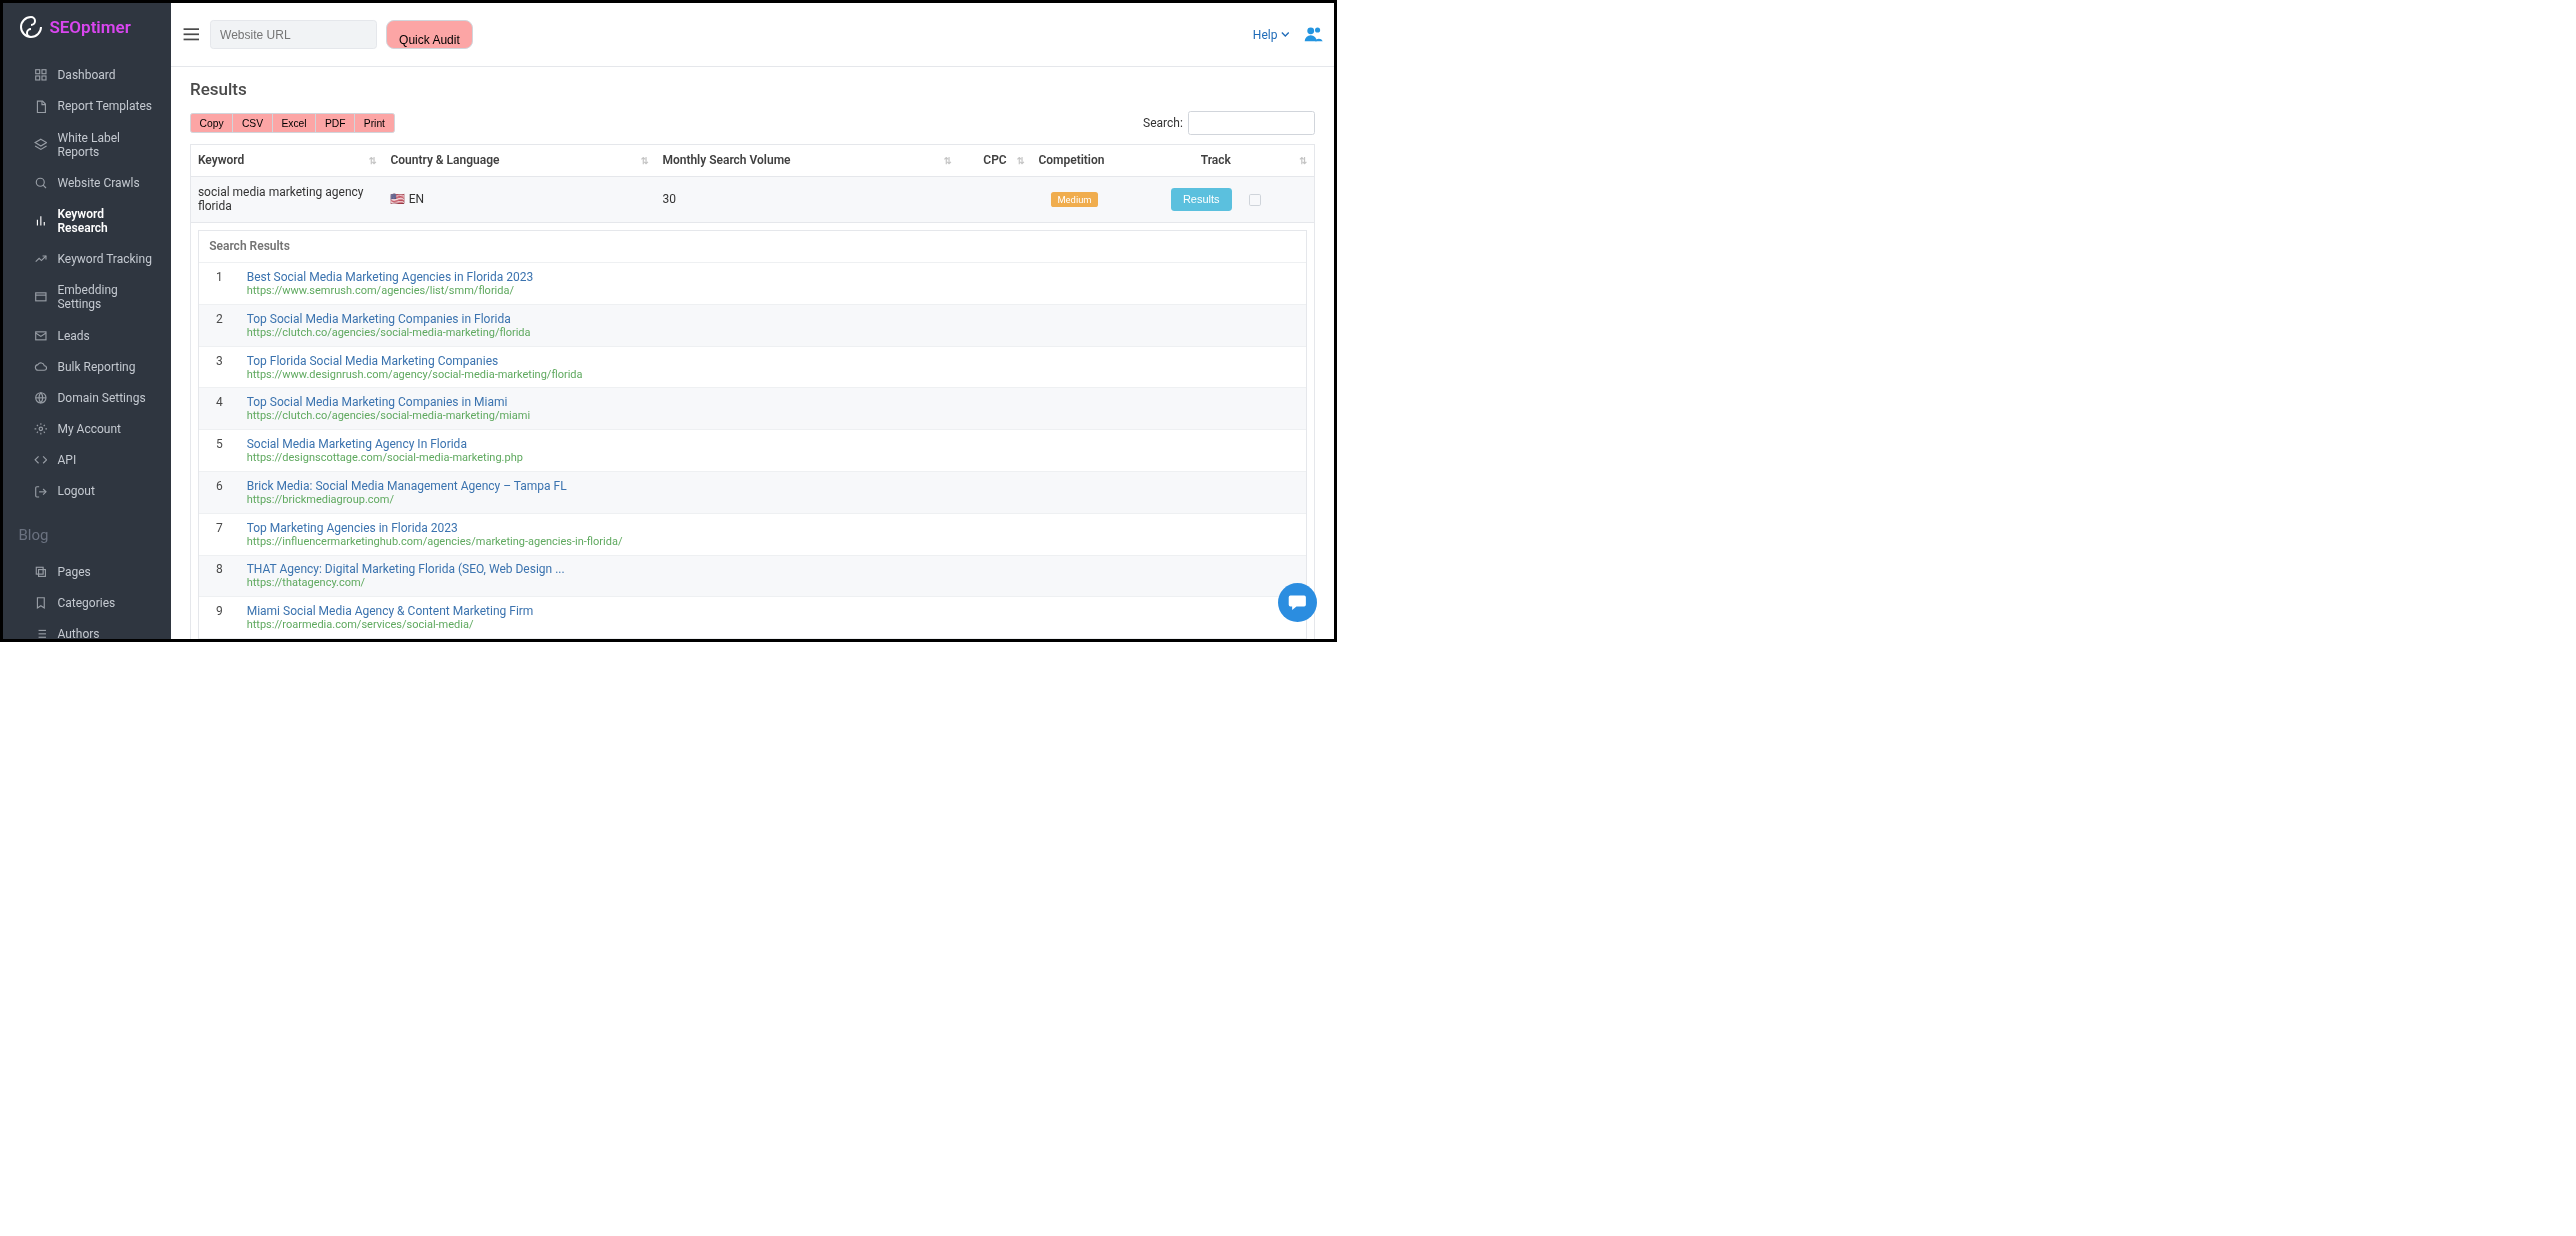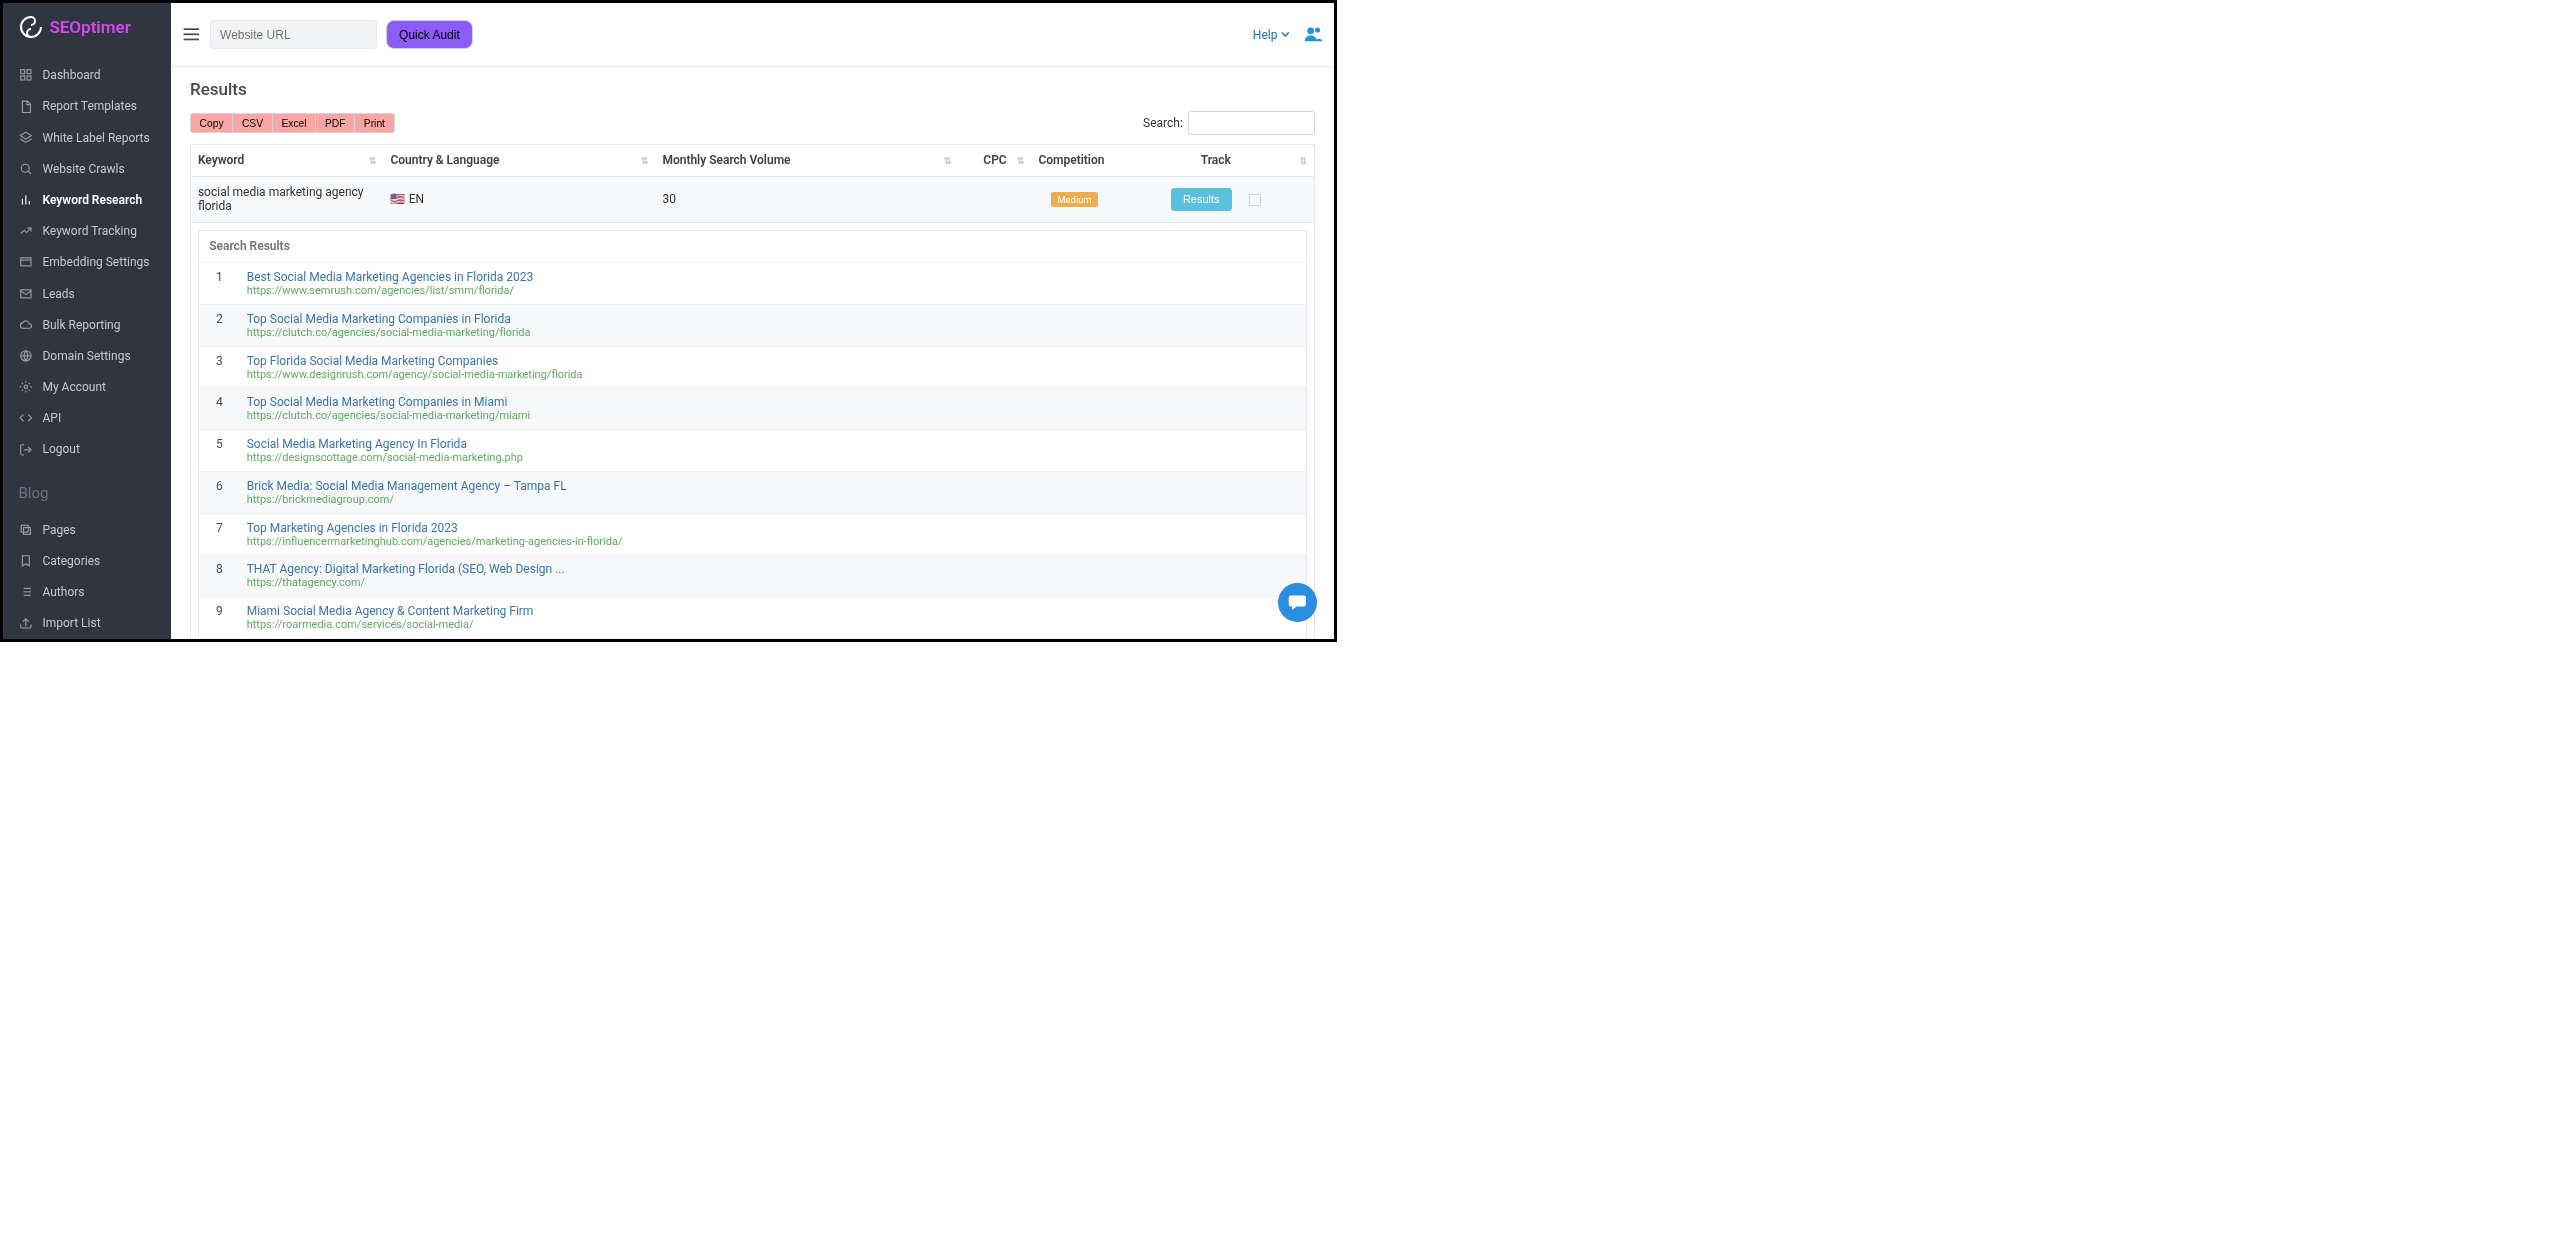--- a/index.html
+++ b/index.html
@@ -2,31 +2,31 @@
 <html style="font-size:13.7px"><head>
 <meta charset="utf-8">
 <style>
 * { box-sizing: border-box; margin: 0; padding: 0; }
 body { font-family: -apple-system, BlinkMacSystemFont, "Segoe UI", Roboto, sans-serif; font-size: 12px; color: #333; background: #fff; border: 3.4px solid #000; width: 1337px; height: 642px; overflow: hidden; position: relative; }
 .app { display: flex; height: 100%; }
 .sidebar { width: 168px; background: #2f3640; color: #c4c9d0; flex-shrink: 0; display: flex; flex-direction: column; }
 .logo { padding: 12px 15.5px; color: #fff; display: flex; align-items: center; gap: 6.9px; }
 .logo-icon { width: 24px; height: 24px; }
 .logo-text { font-size: 17px; font-weight: 600; color: #d946ef; }
-.nav { list-style: none; padding: 8.6px 0; }
+.nav { list-style: none; padding: 8.6px 0; margin-left: 15px; }
 .nav li { padding: 8.6px 15.5px; display: flex; align-items: center; gap: 10.3px; cursor: pointer; font-size: 12px; color: #c4c9d0; }
 .nav li.active { color: #fff; font-weight: 600; }
 .nav li .nav-icon { width: 13.7px; height: 13.7px; opacity: 0.7; flex-shrink: 0; }
 .nav li.active .nav-icon { opacity: 1; }
 .nav-section { padding: 10.3px 15.5px 3.4px; font-size: 15px; color: #6b7280; }
 .main { flex: 1; display: flex; flex-direction: column; overflow: hidden; }
 .topbar { height: 64px; border-bottom: 0.9px solid #e5e7eb; display: flex; align-items: center; padding: 0 10.3px; gap: 8.6px; }
 .hamburger { width: 20.6px; height: 20.6px; cursor: pointer; }
 .url-input { width: 167px; height: 29px; border: 0.9px solid #e5e7eb; background: #f1f3f5; border-radius: 3.4px; padding: 0 8.6px; font-size: 12px; color: #6b7280; }
-.quick-audit { height: 29px; border: 0.9px solid #d1d5db; background: #8b5cf6; border-radius: 8px; padding: 6px 12px; font-size: 12px; cursor: pointer; }
+.quick-audit { height: 29px; border: 0.9px solid #d1d5db; background: #fca5a5; border-radius: 8px; padding: 12px 12px; font-size: 12px; cursor: pointer; }
 .topbar-right { margin-left: auto; display: flex; align-items: center; gap: 13.7px; }
 .help-link { color: #1e6bb8; font-size: 12px; display: flex; align-items: center; gap: 3.4px; cursor: pointer; }
 .people-icon { width: 20.6px; height: 20.6px; color: #2495e0; cursor: pointer; }
 .content { flex: 1; padding: 12px 19px; overflow-y: auto; }
 .page-title { font-size: 17px; font-weight: 500; color: #4a4a4a; margin-bottom: 12px; }
 .toolbar-row { display: flex; align-items: center; margin-bottom: 8.6px; }
 .export-buttons { display: flex; }
 .export-buttons button { border: 0.9px solid #d1d5db; background: #fca5a5; padding: 3.4px 8.6px; font-size: 10.3px; cursor: pointer; margin-left: -0.9px; }
 .export-buttons button:first-child { border-radius: 2.6px 0 0 2.6px; margin-left: 0; }
 .export-buttons button:last-child { border-radius: 0 2.6px 2.6px 0; }

